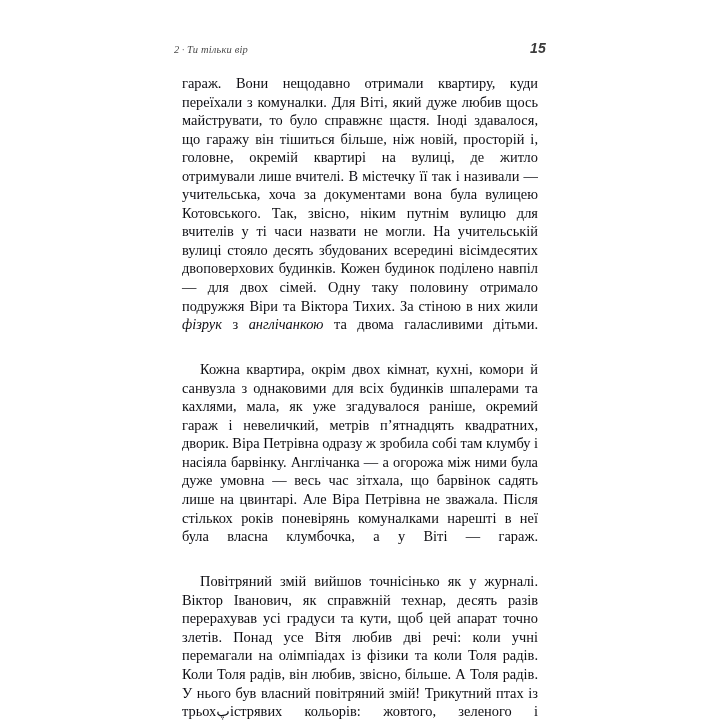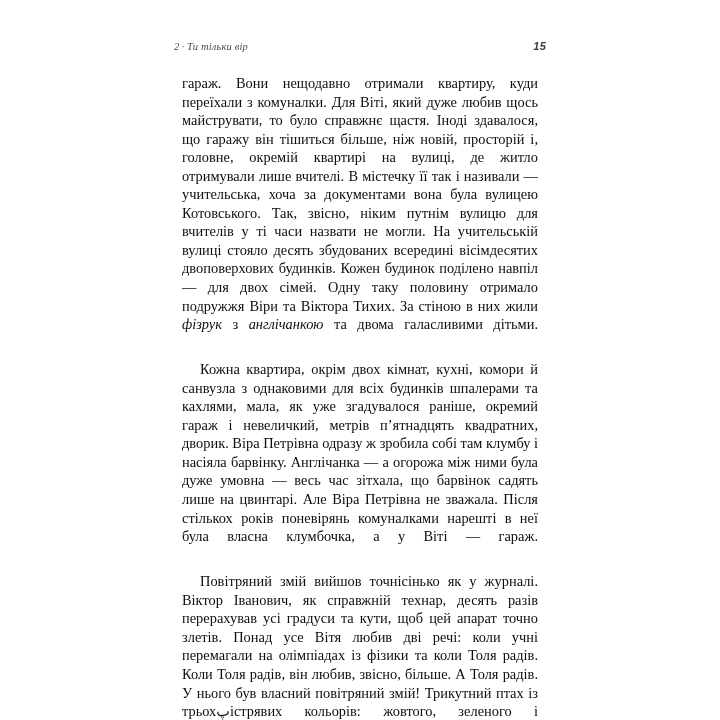--- a/index.html
+++ b/index.html
@@ -44,21 +44,21 @@
   }
   .running-head-left .chapter-num {
     font-style: italic;
   }
   .running-head-left .sep {
     padding: 0 2px;
     font-style: normal;
     color: #6a6a6a;
   }
   .folio {
-    font-size: 11px;
+    font-size: 14px;
     font-weight: 600;
     color: #3c3c3c;
     letter-spacing: 0.2px;
     font-family: "Liberation Sans", sans-serif;
     font-style: italic;
   }
 
   
   .textblock {
     position: absolute;

